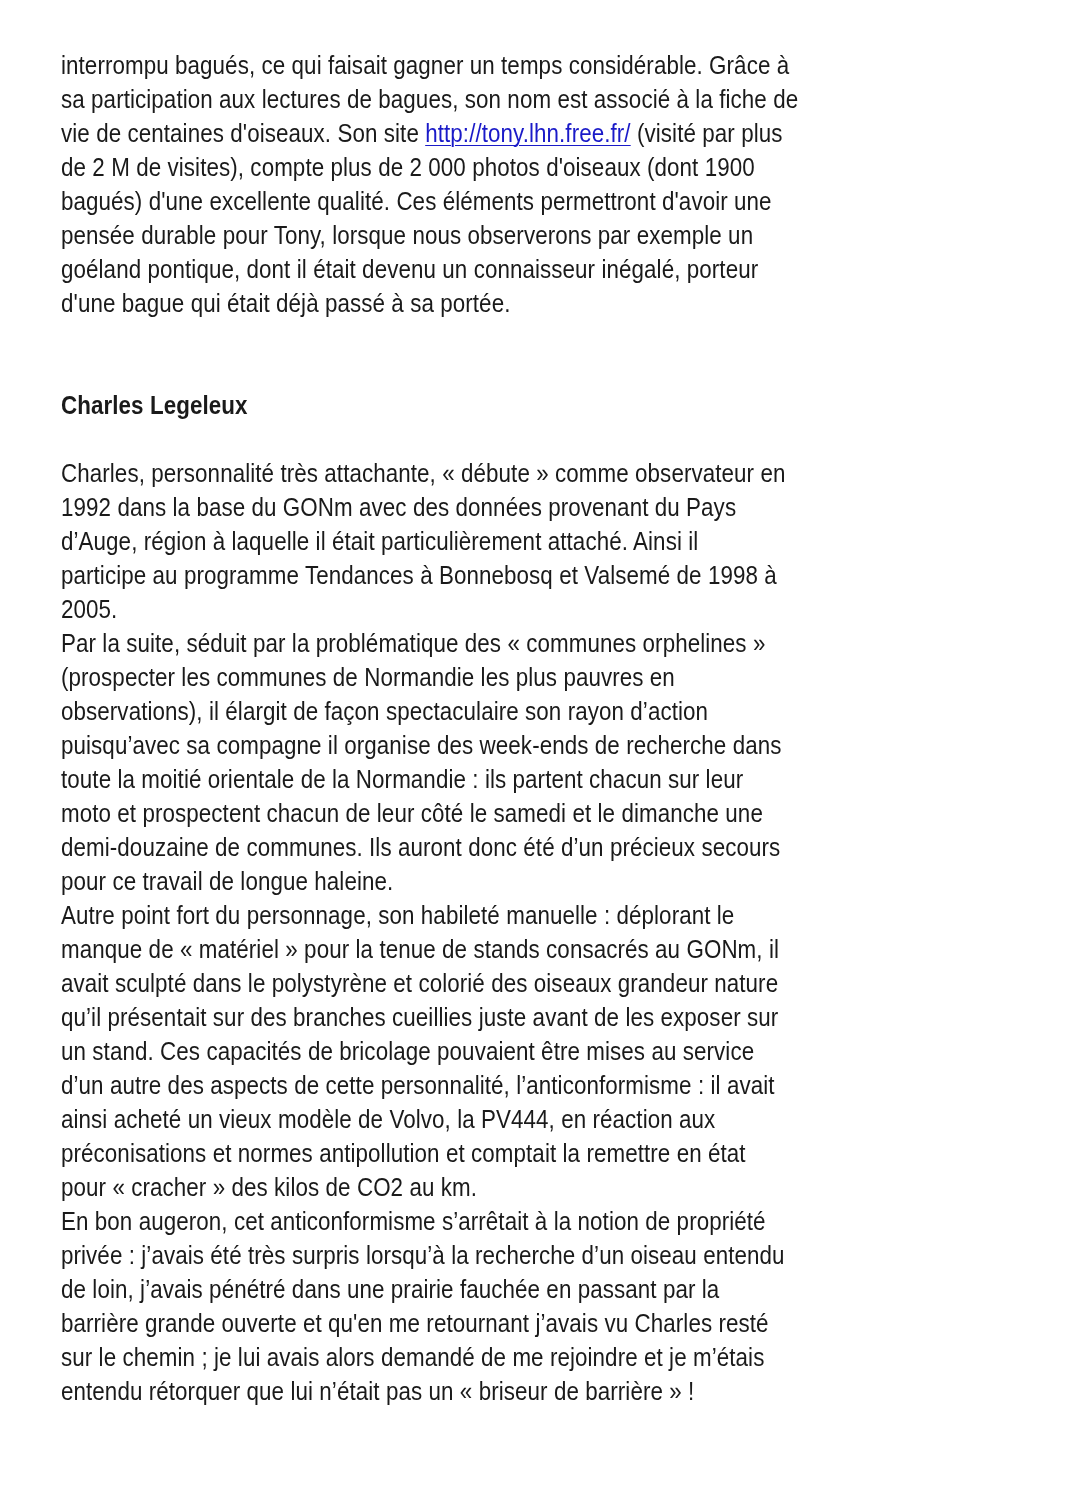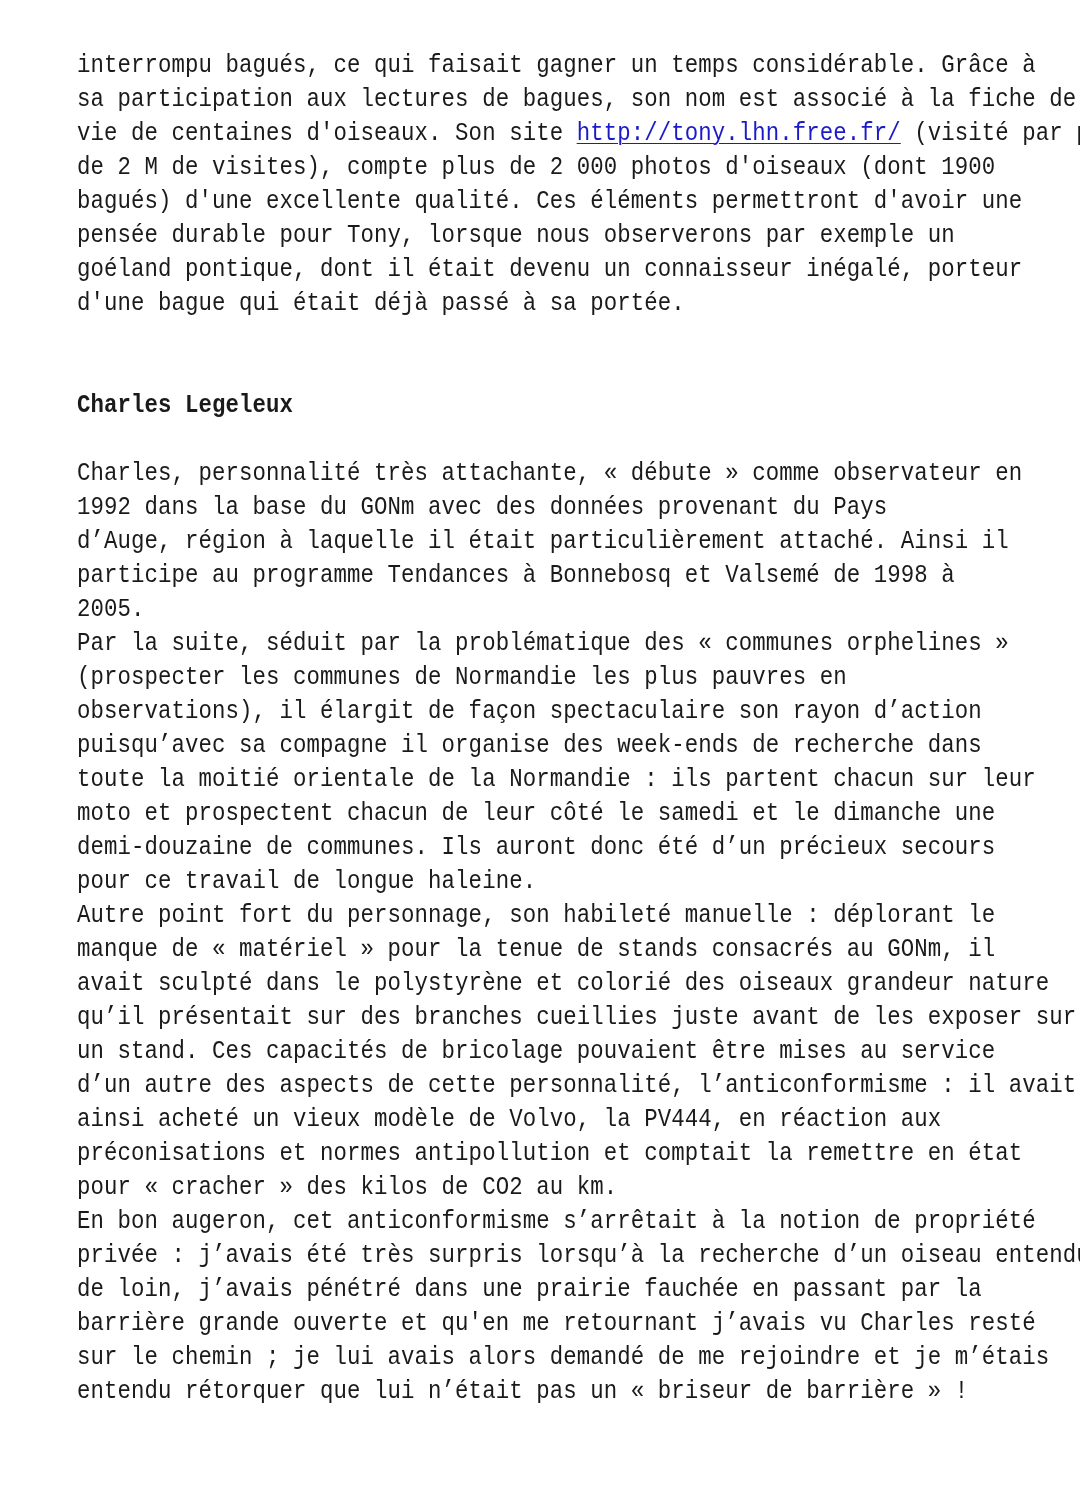--- a/index.html
+++ b/index.html
@@ -1,19 +1,19 @@
 <!DOCTYPE html>
 <html><head>
 <meta charset="utf-8">
 <style>
   html, body { margin: 0; padding: 0; background: #ffffff; }
   body { width: 1080px; height: 1488px; position: relative; overflow: hidden; }
   .page {
-    position: absolute; left: 77px; top: 48px; width: 900px;
-    font-family: Liberation Mono, monospace;
+    position: absolute; left: 61px; top: 48px; width: 900px;
+    font-family: Liberation Sans, sans-serif;
     color: #1a1a1a;
   }
   .line {
     display: block; white-space: nowrap;
     font-size: 26px; line-height: 34px; height: 34px;
     transform-origin: left center;
     transform: scaleX(0.86);
     letter-spacing: 0.1px;
   }
   .blank { height: 34px; }

